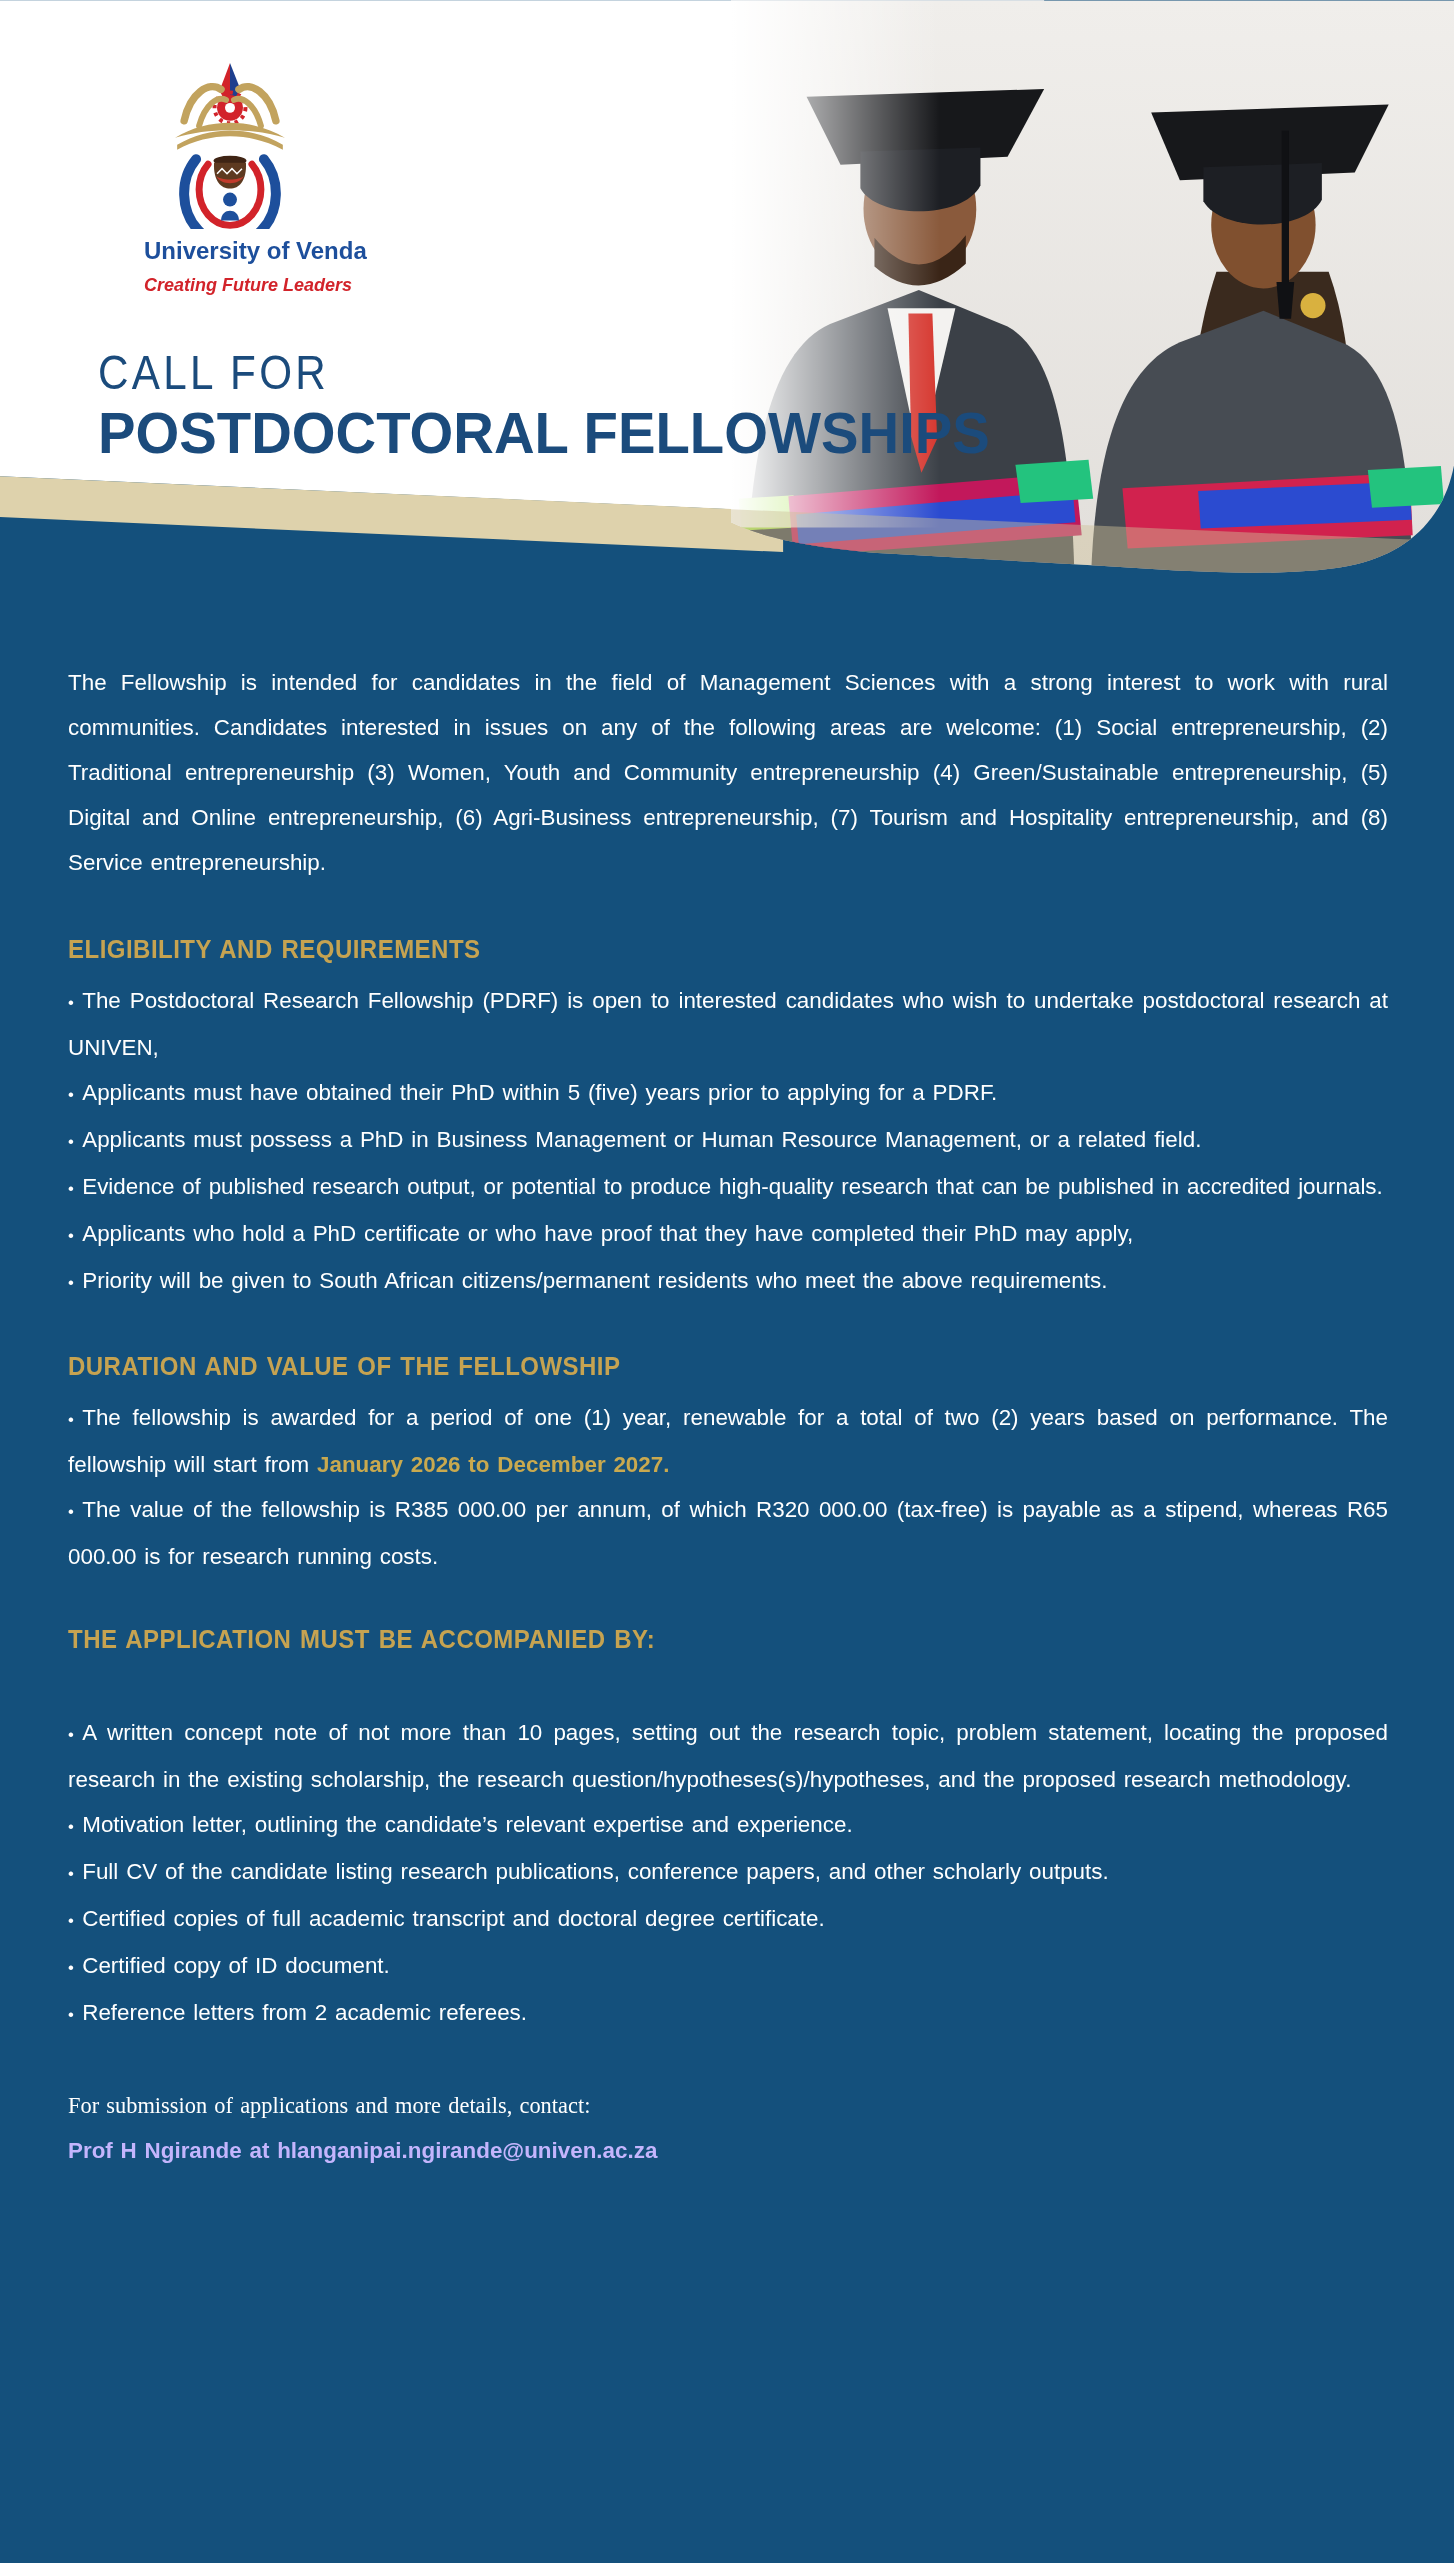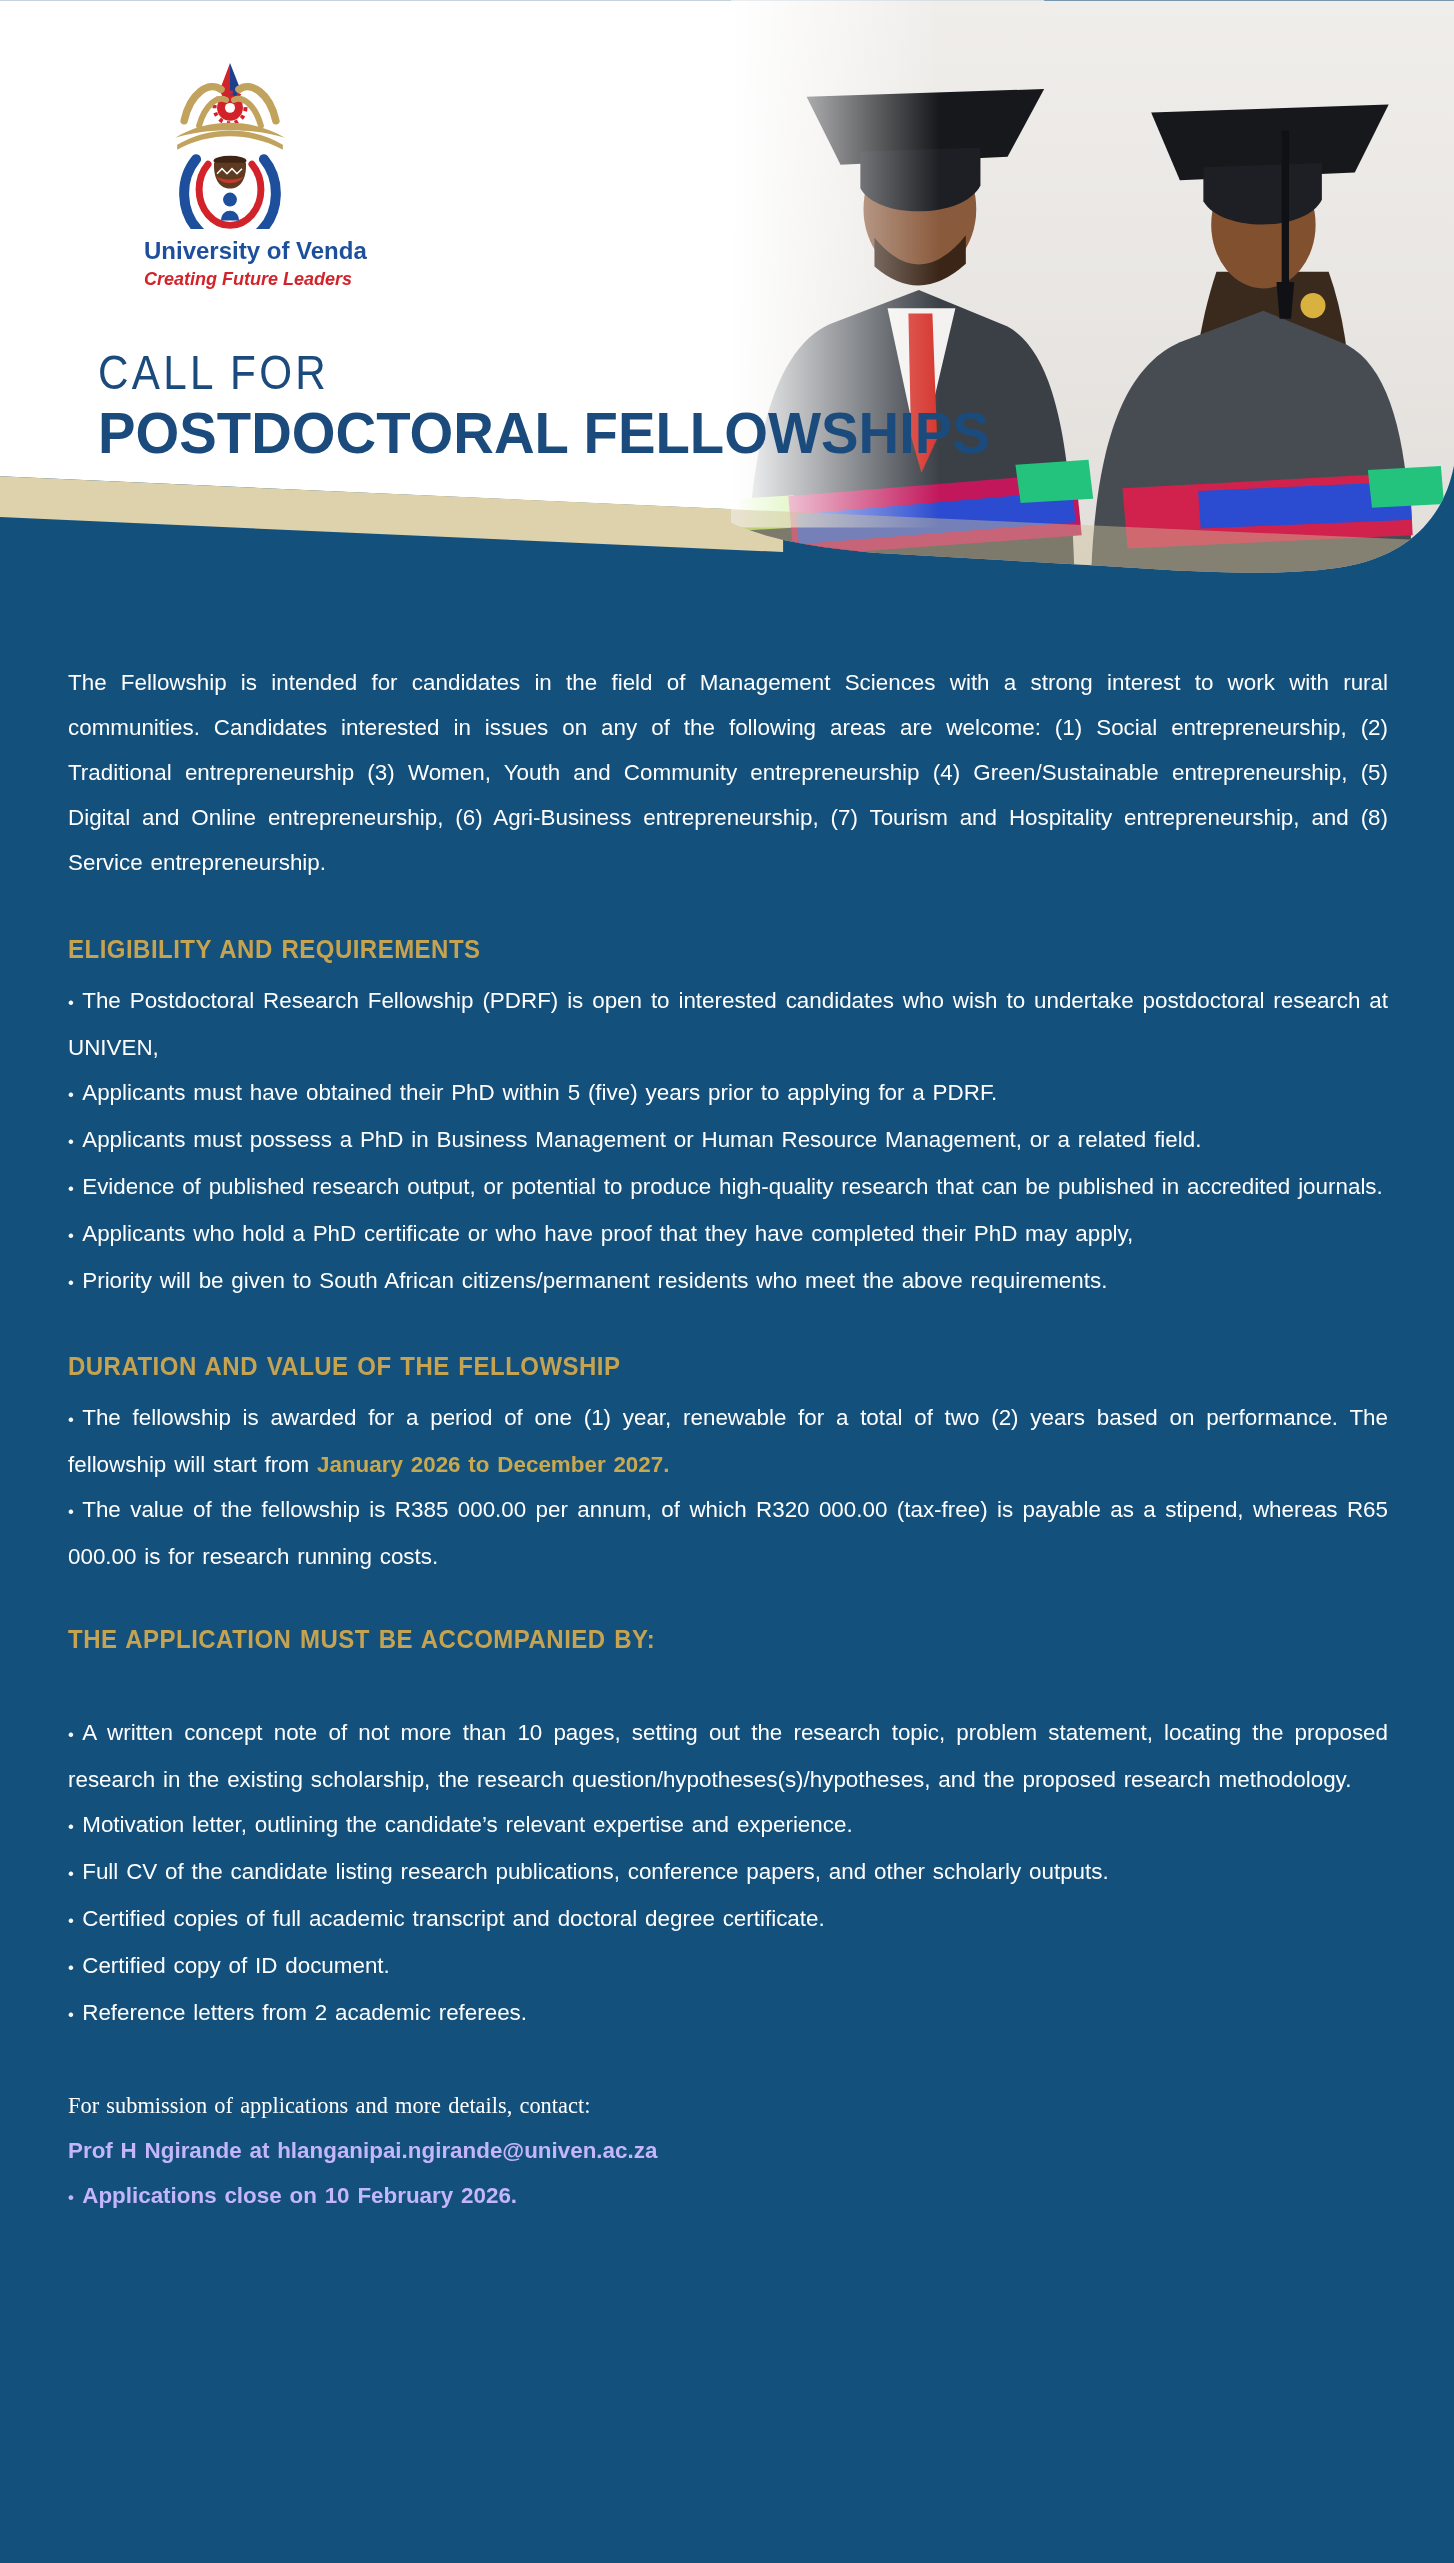--- a/index.html
+++ b/index.html
@@ -10,21 +10,21 @@
     background:#14507C;
     overflow:hidden;
     font-family:"Liberation Sans", sans-serif;
   }
   
   .header-art { position:absolute; left:0; top:0; display:block; }
   
   .logo { position:absolute; left:144px; top:62px; width:172px; text-align:center; }
   .logo-emblem { display:block; margin:0 auto; }
   .logo-name { margin-top:8.4px; font-size:24px; font-weight:bold; color:#1D4F9C; letter-spacing:0px; white-space:nowrap; }
-  .logo-tagline { margin-top:4px; font-size:18px; font-style:italic; font-weight:bold; color:#D2232A; white-space:nowrap; }
+  .logo-tagline { margin-top:10px; font-size:18px; font-style:italic; font-weight:bold; color:#D2232A; white-space:nowrap; }
   
   .title-block { position:absolute; left:98px; top:349px; }
   .title-line1 {
     font-size:48px; font-weight:400; color:#1B4B7C;
     letter-spacing:3.7px; line-height:1.0;
     transform:scaleX(0.88); transform-origin:left center; white-space:nowrap;
   }
   .title-line2 {
     margin-top:7.3px;
     font-size:58px; font-weight:bold; color:#1B4B7C;
@@ -176,16 +176,15 @@
     <h2 class="sec h-app">THE APPLICATION MUST BE ACCOMPANIED BY:</h2>
     <p class="bullet"><span class="dot">•</span><span>A written concept note of not more than 10 pages, setting out the research topic, problem statement, locating the proposed research in the existing scholarship, the research question/hypotheses(s)/hypotheses, and the proposed research methodology.</span></p>
     <p class="bullet"><span class="dot">•</span><span>Motivation letter, outlining the candidate’s relevant expertise and experience.</span></p>
     <p class="bullet"><span class="dot">•</span><span>Full CV of the candidate listing research publications, conference papers, and other scholarly outputs.</span></p>
     <p class="bullet"><span class="dot">•</span><span>Certified copies of full academic transcript and doctoral degree certificate.</span></p>
     <p class="bullet"><span class="dot">•</span><span>Certified copy of ID document.</span></p>
     <p class="bullet"><span class="dot">•</span><span>Reference letters from 2 academic referees.</span></p>
 
     <p class="contact-l1">For submission of applications and more details, contact:</p>
     <p class="contact-gold">Prof H Ngirande at hlanganipai.ngirande@univen.ac.za</p>
-    <p class="contact-gold"><span class="dot">•</span><span>Applications close on  10 February 2026.</span></p>
   </div>
 </div>
 
 
 </body></html>

